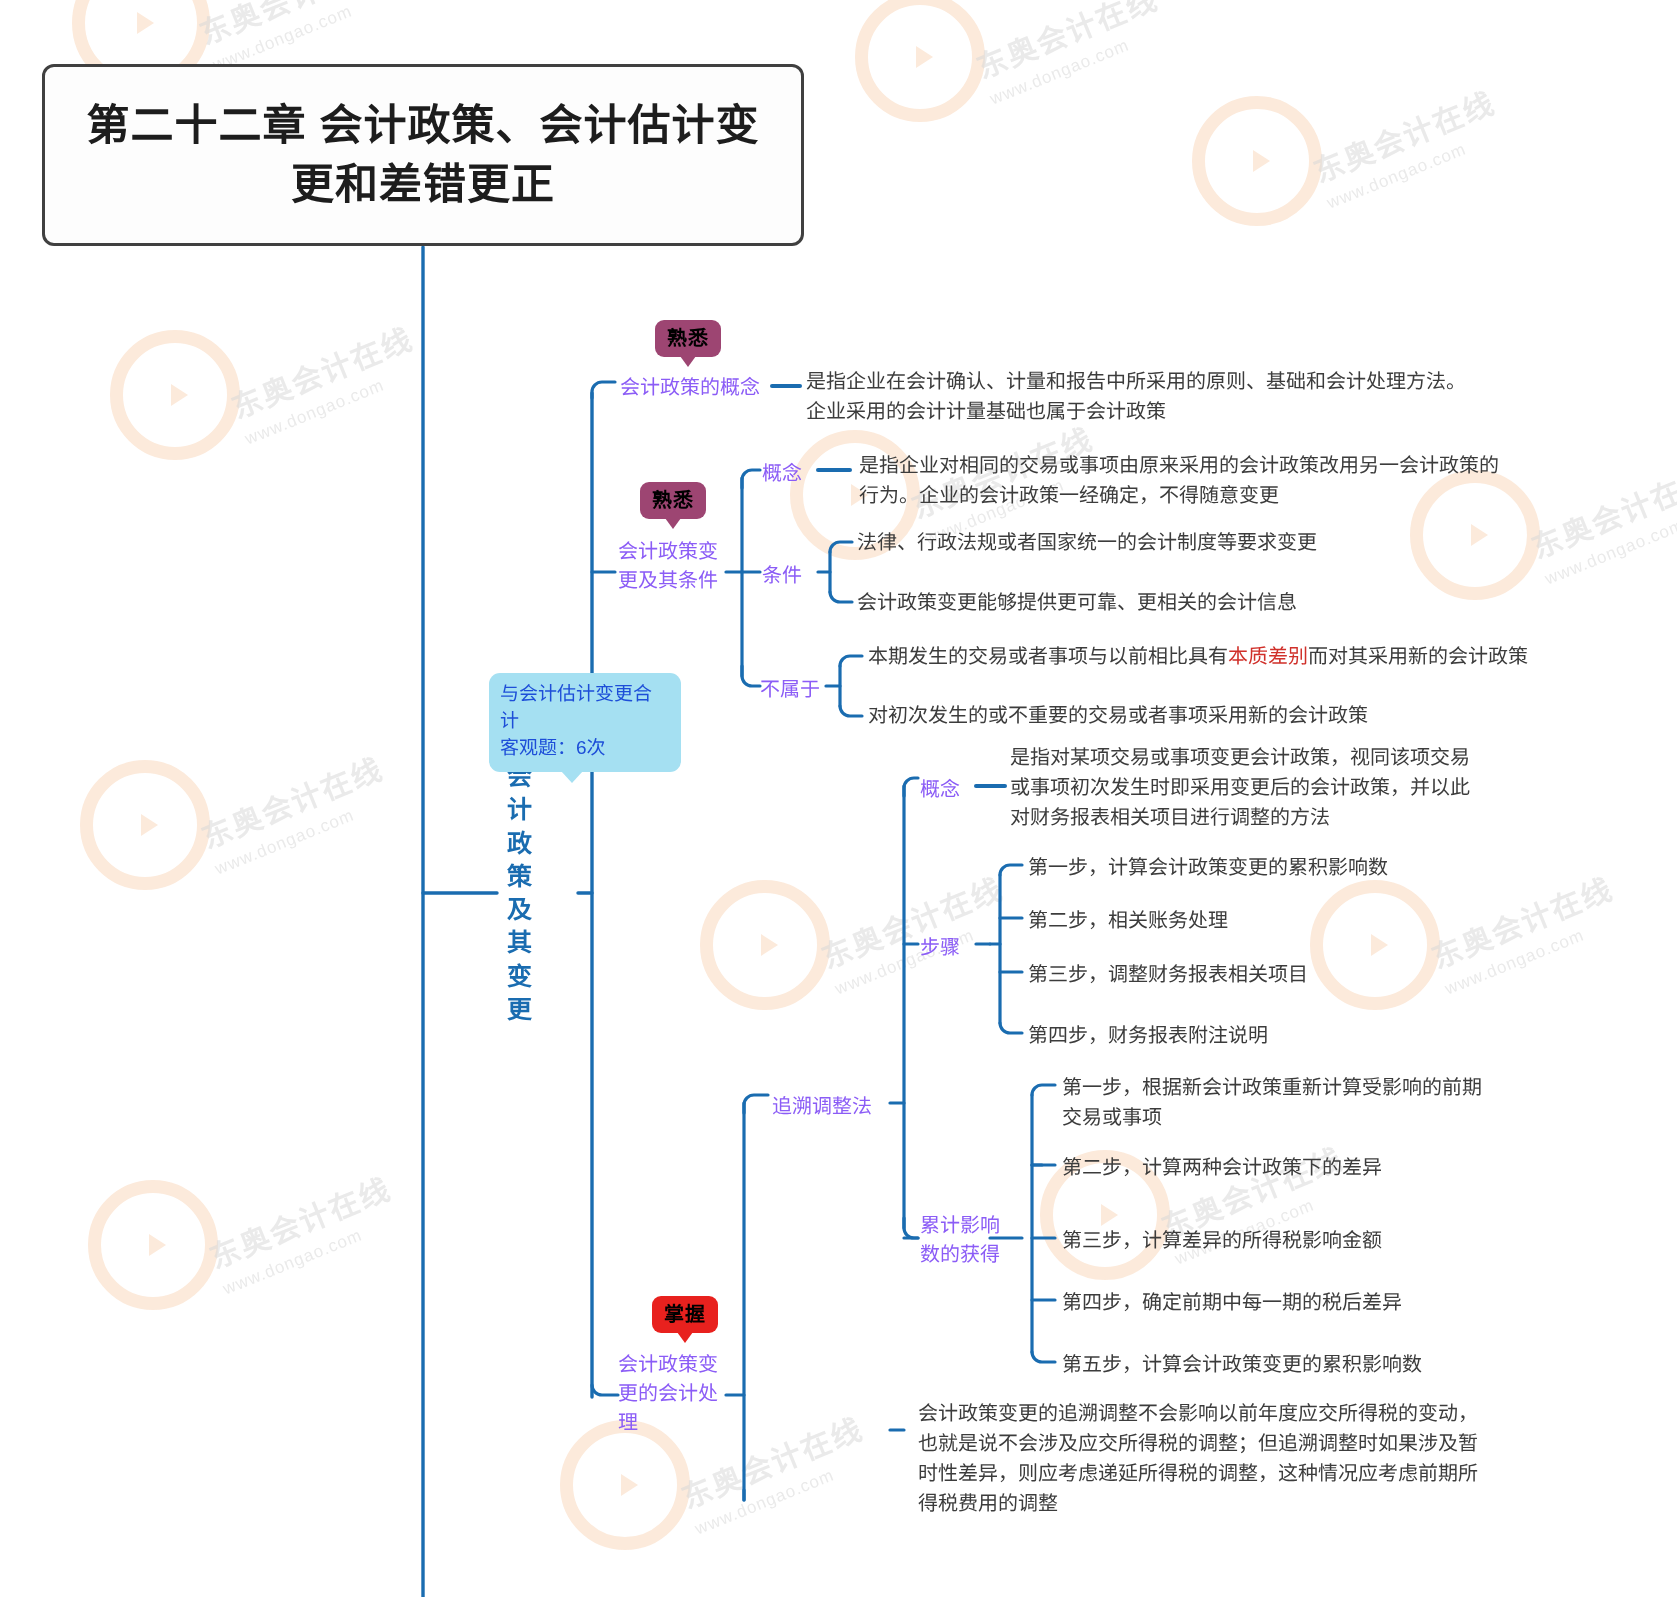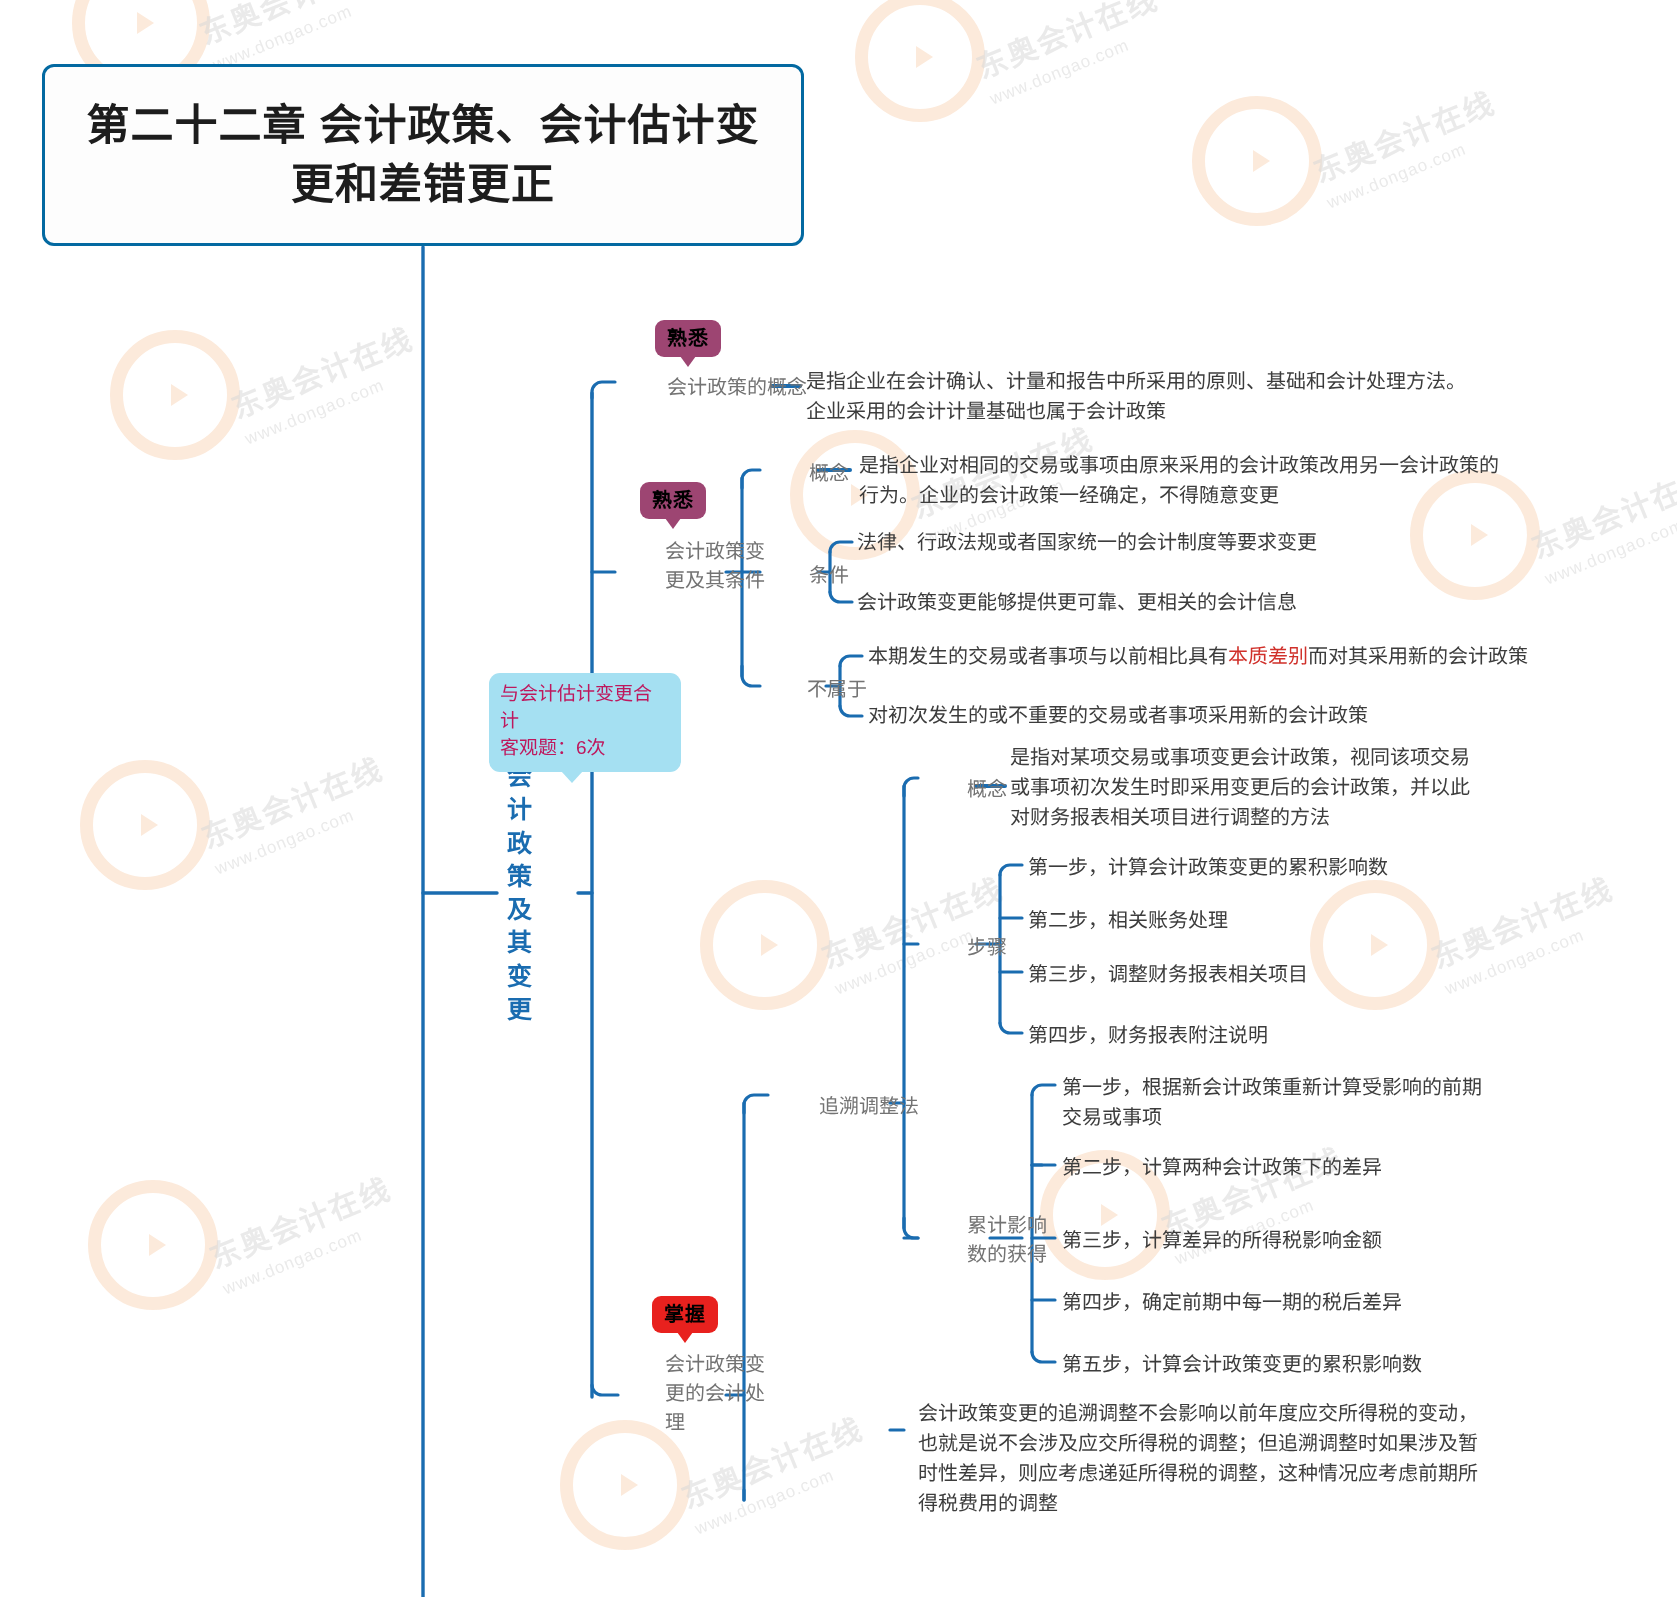--- a/index.html
+++ b/index.html
@@ -45,21 +45,21 @@
     left:50%;top:50%;
     margin-left:-4px;margin-top:-11px;
   }
   
   #links{position:absolute;inset:0;z-index:1;pointer-events:none;}
   
   .node{position:absolute;z-index:3;}
   #root-node{
     left:42px;top:64px;
     width:762px;height:182px;
-    border:3px solid #0369a1;
+    border:3px solid #404040;
     border-radius:12px;
     background:#fdfdfd;
     box-sizing:border-box;
     display:flex;align-items:center;justify-content:center;
   }
   #root-title{
     font-size:43px;
     font-weight:700;
     line-height:1.38;
     color:#1d1d1d;
@@ -83,39 +83,38 @@
   
   #exam-callout{
     left:489px;top:673px;
     width:192px;
     background:#a5e0f2;
     border-radius:11px;
     padding:8px 11px 10px 11px;
     box-sizing:border-box;
     font-size:19px;
     line-height:1.42;
-    color:#be185d;
+    color:#1d4ed8;
   }
   #exam-callout:after{
     content:"";
     position:absolute;
     left:72px;bottom:-11px;
     width:0;height:0;
     border-left:11px solid transparent;
     border-right:11px solid transparent;
     border-top:12px solid #a5e0f2;
   }
   
   .lbl{
     position:absolute;
     font-size:20px;
     line-height:1.45;
-    color:#737373;
+    color:#8b5cf6;
     z-index:3;
-    margin-left:47px;
   }
   .lbl.w2{width:108px;}
   .leaf{
     position:absolute;
     font-size:20px;
     line-height:1.5;
     color:#3c3c3c;
     z-index:3;
   }
   .red{color:#d0302a;}

